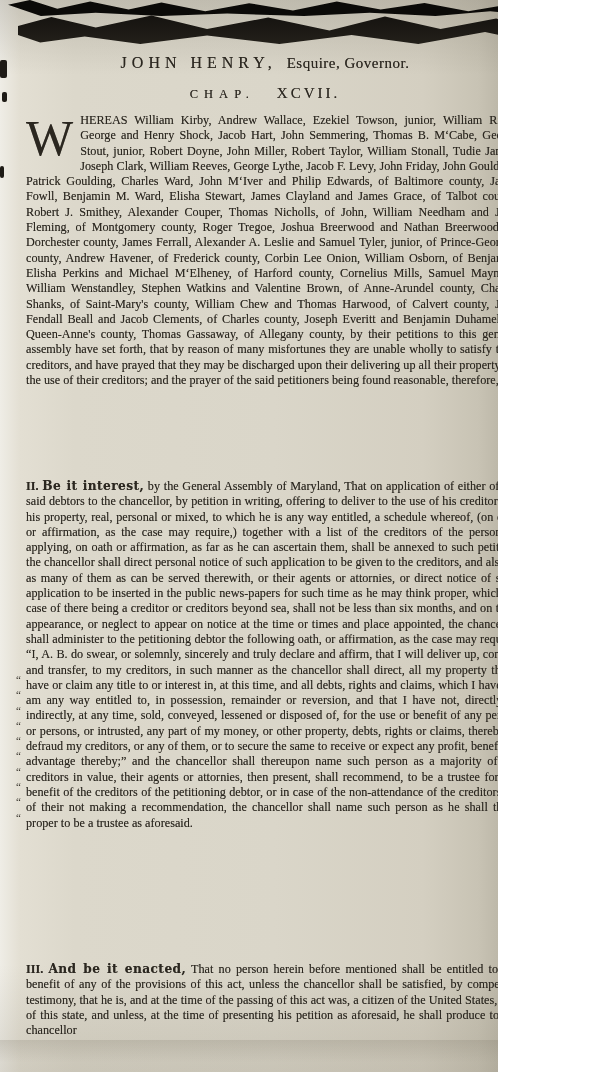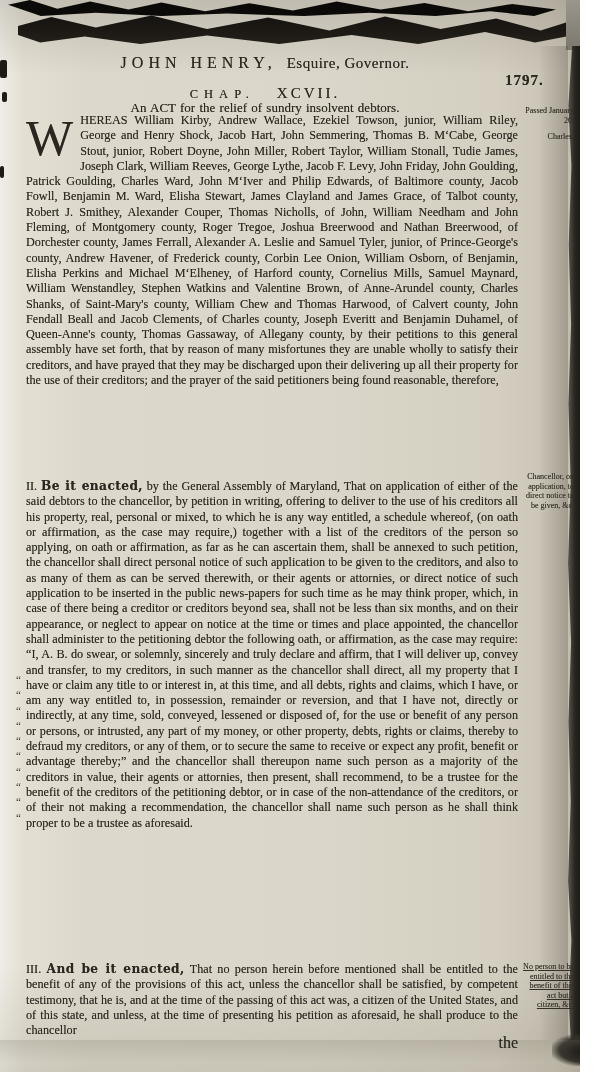--- a/index.html
+++ b/index.html
@@ -1,18 +1,18 @@
 <!DOCTYPE html>
 <html><head>
 <meta charset="utf-8">
 <style>
   * { margin:0; padding:0; box-sizing:border-box; }
   html,body { background:#ffffff; }
   .page {
-    position:relative; width:580px; height:1072px; overflow:hidden;
+    position:relative; width:498px; height:1072px; overflow:hidden;
     background:linear-gradient(90deg,#efede6 0%,#e3dfd3 4%,#dcd8cb 15%,#dad6c9 55%,#d4cfc1 85%,#c8c3b4 96%,#bdb8a9 100%);
     font-family:"Liberation Serif","DejaVu Serif",serif;
     color:#2b2720;
   }
   .page::before{
     content:""; position:absolute; inset:0; pointer-events:none;
     background:linear-gradient(180deg, rgba(85,80,68,0.20) 0%, rgba(85,80,68,0) 7%, rgba(85,80,68,0) 90%, rgba(120,113,96,0.18) 100%);
   }
   
   .tear-a{ position:absolute; top:0; left:8px; width:548px; height:16px; background:#0b0a08;
@@ -46,21 +46,21 @@
   .chap-num{ font-size:15px; letter-spacing:3px; }
   .act-title{ position:absolute; top:100px; left:26px; width:478px; text-align:center; font-size:13px;
     word-spacing:1px; text-shadow:0 0 0.5px rgba(43,39,32,0.55); }
   
   .col{ position:absolute; left:26px; width:492px; font-size:12.2px; line-height:15.3px;
     text-align:justify; text-shadow:0 0 0.5px rgba(43,39,32,0.5); overflow:hidden; }
   .c1{ top:113px; height:366px; }
   .c2{ top:479px; height:483px; }
   .c3{ top:962px; height:76px; }
   .dropcap{ float:left; font-size:50px; line-height:44px; margin:3px 7px 0 0; }
-  .secnum{ font-weight:normal; }
+  .secnum{ font-weight:bold; }
   .gothic{ font-weight:bold; font-family:"DejaVu Serif",serif; letter-spacing:0.4px; }
   .it{ }
   .qgutter{ position:absolute; left:16px; top:672px; font-size:11px; line-height:15.3px;
     white-space:pre-line; color:#2e2a23; }
   .catchword{ position:absolute; top:1034px; left:430px; width:88px; text-align:right;
     font-size:16px; text-shadow:0 0 0.5px rgba(43,39,32,0.5); }
   
   .note{ position:absolute; left:522px; width:52px; font-size:8px; line-height:9.6px;
     color:#332e26; text-shadow:0 0 0.4px rgba(51,46,38,0.5);text-align:right; }
   .n-passed{ top:106px; }
@@ -87,29 +87,28 @@
   <div class="header">
     <span class="gov-name">JOHN HENRY,</span>
     <span class="gov-suffix">Esquire, Governor.</span>
   </div>
   <div class="year">1797.</div>
 
   <div class="chap">
     <span class="chap-label">CHAP.</span>
     <span class="chap-num">XCVII.</span>
   </div>
-  <div class="act-title">An ACT for the relief of sundry insolvent debtors.</div>
 
   <div class="col c1">
     <span class="dropcap">W</span><span>HEREAS William Kirby, Andrew Wallace, Ezekiel Towson, junior, William Riley, George and Henry Shock, Jacob Hart, John Semmering, Thomas B. M‘Cabe, George Stout, junior, Robert Doyne, John Miller, Robert Taylor, William Stonall, Tudie James, Joseph Clark, William Reeves, George Lythe, Jacob F. Levy, John Friday, John Goulding, Patrick Goulding, Charles Ward, John M‘Iver and Philip Edwards, of Baltimore county, Jacob Fowll, Benjamin M. Ward, Elisha Stewart, James Clayland and James Grace, of Talbot county, Robert J. Smithey, Alexander Couper, Thomas Nicholls, of John, William Needham and John Fleming, of Montgomery county, Roger Tregoe, Joshua Breerwood and Nathan Breerwood, of Dorchester county, James Ferrall, Alexander A. Leslie and Samuel Tyler, junior, of Prince-George's county, Andrew Havener, of Frederick county, Corbin Lee Onion, William Osborn, of Benjamin, Elisha Perkins and Michael M‘Elheney, of Harford county, Cornelius Mills, Samuel Maynard, William Wenstandley, Stephen Watkins and Valentine Brown, of Anne-Arundel county, Charles Shanks, of Saint-Mary's county, William Chew and Thomas Harwood, of Calvert county, John Fendall Beall and Jacob Clements, of Charles county, Joseph Everitt and Benjamin Duhamel, of Queen-Anne's county, Thomas Gassaway, of Allegany county, by their petitions to this general assembly have set forth, that by reason of many misfortunes they are unable wholly to satisfy their creditors, and have prayed that they may be discharged upon their delivering up all their property for the use of their creditors; and the prayer of the said petitioners being found reasonable, therefore,</span>
   </div>
 
   <div class="col c2">
     <span class="secnum">II.</span>
-    <span class="gothic">Be it enacted,</span>
+    <span class="gothic">Be it interest,</span>
     <span class="it">by the General Assembly of Maryland,</span>
     <span>That on application of either of the said debtors to the chancellor, by petition in writing, offering to deliver to the use of his creditors all his property, real, personal or mixed, to which he is any way entitled, a schedule whereof, (on oath or affirmation, as the case may require,) together with a list of the creditors of the person so applying, on oath or affirmation, as far as he can ascertain them, shall be annexed to such petition, the chancellor shall direct personal notice of such application to be given to the creditors, and also to as many of them as can be served therewith, or their agents or attornies, or direct notice of such application to be inserted in the public news-papers for such time as he may think proper, which, in case of there being a creditor or creditors beyond sea, shall not be less than six months, and on their appearance, or neglect to appear on notice at the time or times and place appointed, the chancellor shall administer to the petitioning debtor the following oath, or affirmation, as the case may require: “I, A. B. do swear, or solemnly, sincerely and truly declare and affirm, that I will deliver up, convey and transfer, to my creditors, in such manner as the chancellor shall direct, all my property that I have or claim any title to or interest in, at this time, and all debts, rights and claims, which I have, or am any way entitled to, in possession, remainder or reversion, and that I have not, directly or indirectly, at any time, sold, conveyed, lessened or disposed of, for the use or benefit of any person or persons, or intrusted, any part of my money, or other property, debts, rights or claims, thereby to defraud my creditors, or any of them, or to secure the same to receive or expect any profit, benefit or advantage thereby;” and the chancellor shall thereupon name such person as a majority of the creditors in value, their agents or attornies, then present, shall recommend, to be a trustee for the benefit of the creditors of the petitioning debtor, or in case of the non-attendance of the creditors, or of their not making a recommendation, the chancellor shall name such person as he shall think proper to be a trustee as aforesaid.</span>
   </div>
 
   <div class="qgutter">“
 “
 “
 “
 “
 “

